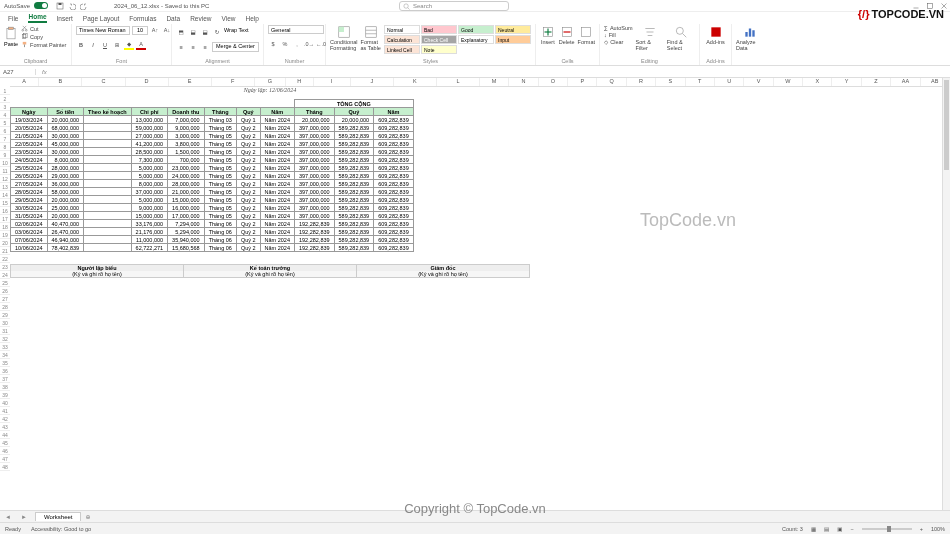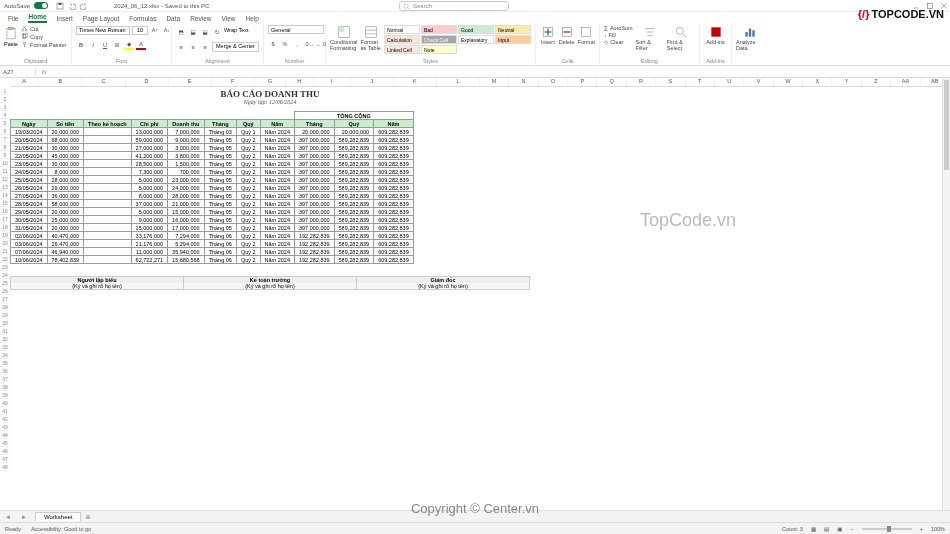--- a/index.html
+++ b/index.html
@@ -444,21 +444,20 @@
       <div>42</div>
       <div>43</div>
       <div>44</div>
       <div>45</div>
       <div>46</div>
       <div>47</div>
       <div>48</div>
     </div>
   <div class="cells">
     <div class="report">
-      <div class="title">BÁO CÁO DOANH THU</div>
       <div class="subtitle">Ngày lập: 12/06/2024</div>
 
       <table class="data">
         <tbody>
             <tr>
           <td class="blank" colspan="8" style="border:none"></td>
           <td class="tonghdr" colspan="3">TỔNG CỘNG</td>
         </tr>
         <tr id="hdr-row">
               <th>Ngày</th>
@@ -745,13 +744,13 @@
     <span>+</span>
     <span>100%</span>
   </div>
 </div>
 
 <div class="wm-logo">
     <span class="bracket">{/}</span>
     <span>TOPCODE.VN</span>
   </div>
 <div class="wm-center">TopCode.vn</div>
-<div class="wm-bottom">Copyright © Center.vn</div>
+<div class="wm-bottom">Copyright © TopCode.vn</div>
 
 </body></html>

